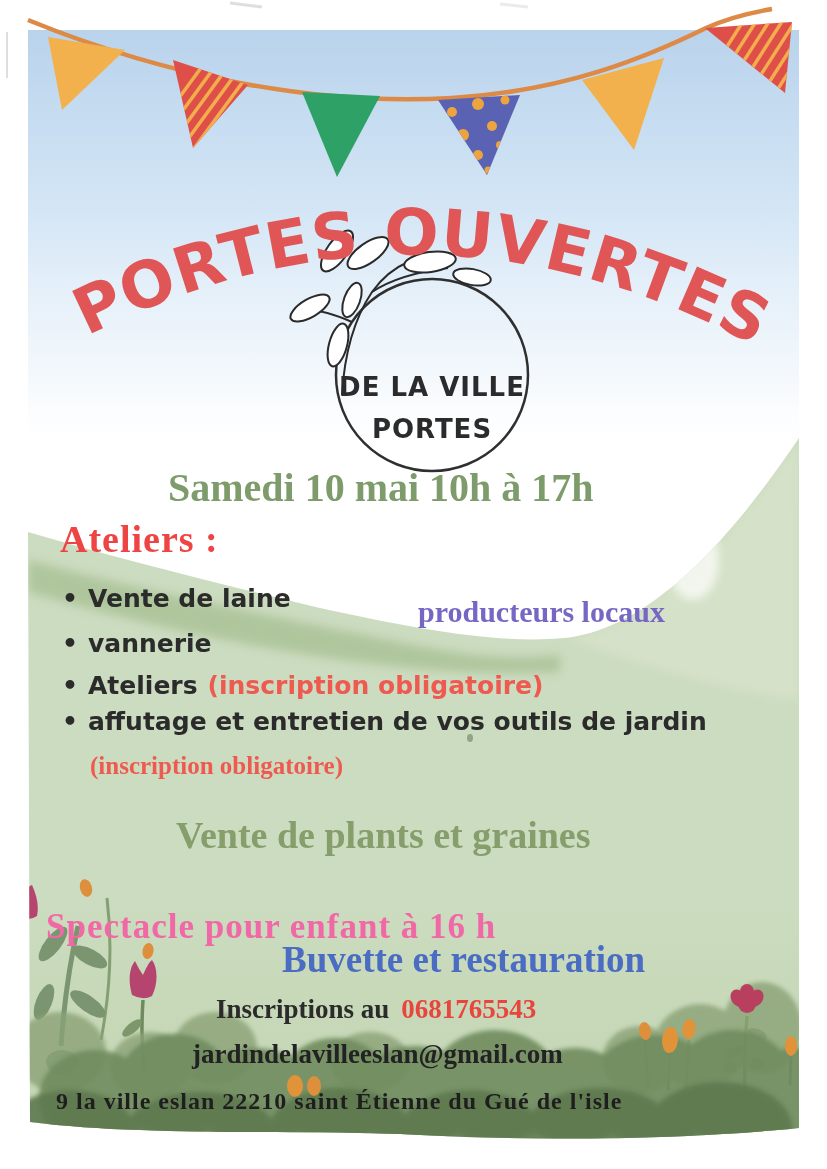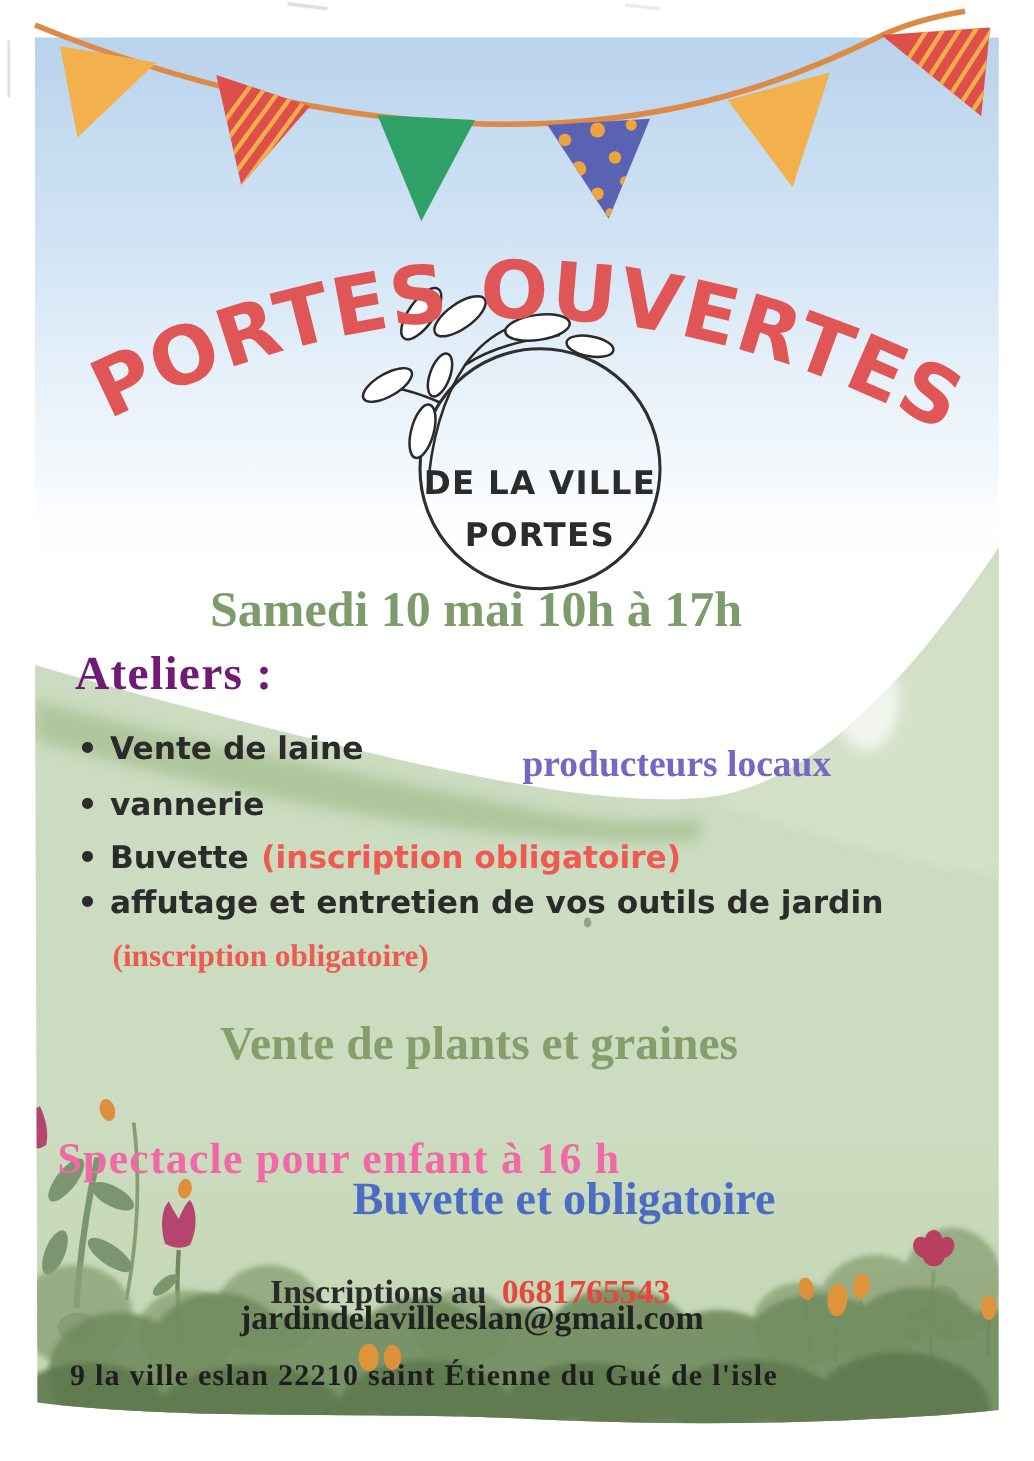--- a/index.html
+++ b/index.html
@@ -5,30 +5,30 @@
   html,body{margin:0;padding:0;background:#ffffff;}
   .page{position:relative;width:827px;height:1169px;background:#ffffff;overflow:hidden;
         font-family:"DejaVu Sans",sans-serif;}
   svg{display:block;}
   .bg{position:absolute;left:0;top:0;}
   .txt{position:absolute;white-space:nowrap;font-weight:bold;line-height:1;font-family:Liberation Serif, serif;}
   .logo-line{position:absolute;left:332px;width:200px;text-align:center;
              font-weight:bold;color:#2b2b2b;letter-spacing:1px;font-size:26px;}
   .title-svg{position:absolute;left:0;top:0;}
   .date-line{left:168px;top:468px;font-size:40px;color:#7e9c6b;}
-  .ateliers{left:60px;top:520px;font-size:38px;color:#701a75;letter-spacing:1px;}
+  .ateliers{left:60px;top:520px;font-size:38px;color:#ef4444;letter-spacing:1px;}
   .item{position:absolute;left:62px;font-size:25px;color:#2b2b2b;font-weight:bold;white-space:nowrap;}
   .item .bullet{display:inline-block;width:26px;font-size:25px;}
   .item .note{color:#ef5a50;margin-left:10px;}
   .note-line{left:90px;top:753px;font-size:25px;color:#ef5a50;}
   .producers{left:418px;top:597px;font-size:30px;color:#7767c4;}
   .sale{left:176px;top:816px;font-size:38px;color:#859e6b;}
   .show{left:46px;top:909px;font-size:35px;color:#f168a7;letter-spacing:1px;}
   .food{left:282px;top:941px;font-size:37px;color:#4a6cc3;}
-  .contact{left:216px;top:1020px;font-size:27px;color:#2b2b2b;}
+  .contact{left:216px;top:996px;font-size:27px;color:#2b2b2b;}
   .contact .phone{color:#e8463c;margin-left:12px;}
   .email{left:192px;top:1041px;font-size:27px;color:#222222;}
   .address{left:56px;top:1089px;font-size:24px;color:#1e1e1e;letter-spacing:1px;}
 </style>
 </head>
 <body>
 
 <div class="page">
 
   <svg class="bg" width="827" height="1169" viewBox="0 0 827 1169">
@@ -247,31 +247,31 @@
 
   <div class="txt ateliers">Ateliers :</div>
 
   <div class="item" style="top:584px;">
     <span class="bullet">•</span><span>Vente de laine</span>
   </div>
   <div class="item" style="top:629px;">
     <span class="bullet">•</span><span>vannerie</span>
   </div>
   <div class="item" style="top:671px;">
-    <span class="bullet">•</span><span>Buvette</span><span class="note">(inscription obligatoire)</span>
+    <span class="bullet">•</span><span>Ateliers</span><span class="note">(inscription obligatoire)</span>
   </div>
   <div class="item" style="top:707px;">
     <span class="bullet">•</span><span>affutage et entretien de vos outils de jardin</span>
   </div>
   <div class="txt note-line">(inscription obligatoire)</div>
 
   <div class="txt producers">producteurs locaux</div>
   <div class="txt sale">Vente de plants et graines</div>
   <div class="txt show">Spectacle pour enfant à 16 h</div>
-  <div class="txt food">Buvette et obligatoire</div>
+  <div class="txt food">Buvette et restauration</div>
 
   <div class="txt contact">
     <span>Inscriptions au</span><span class="phone">0681765543</span>
   </div>
   <div class="txt email">jardindelavilleeslan@gmail.com</div>
   <div class="txt address">9 la ville eslan 22210 saint Étienne du Gué de l'isle</div>
 
 </div>
 
 </body></html>

